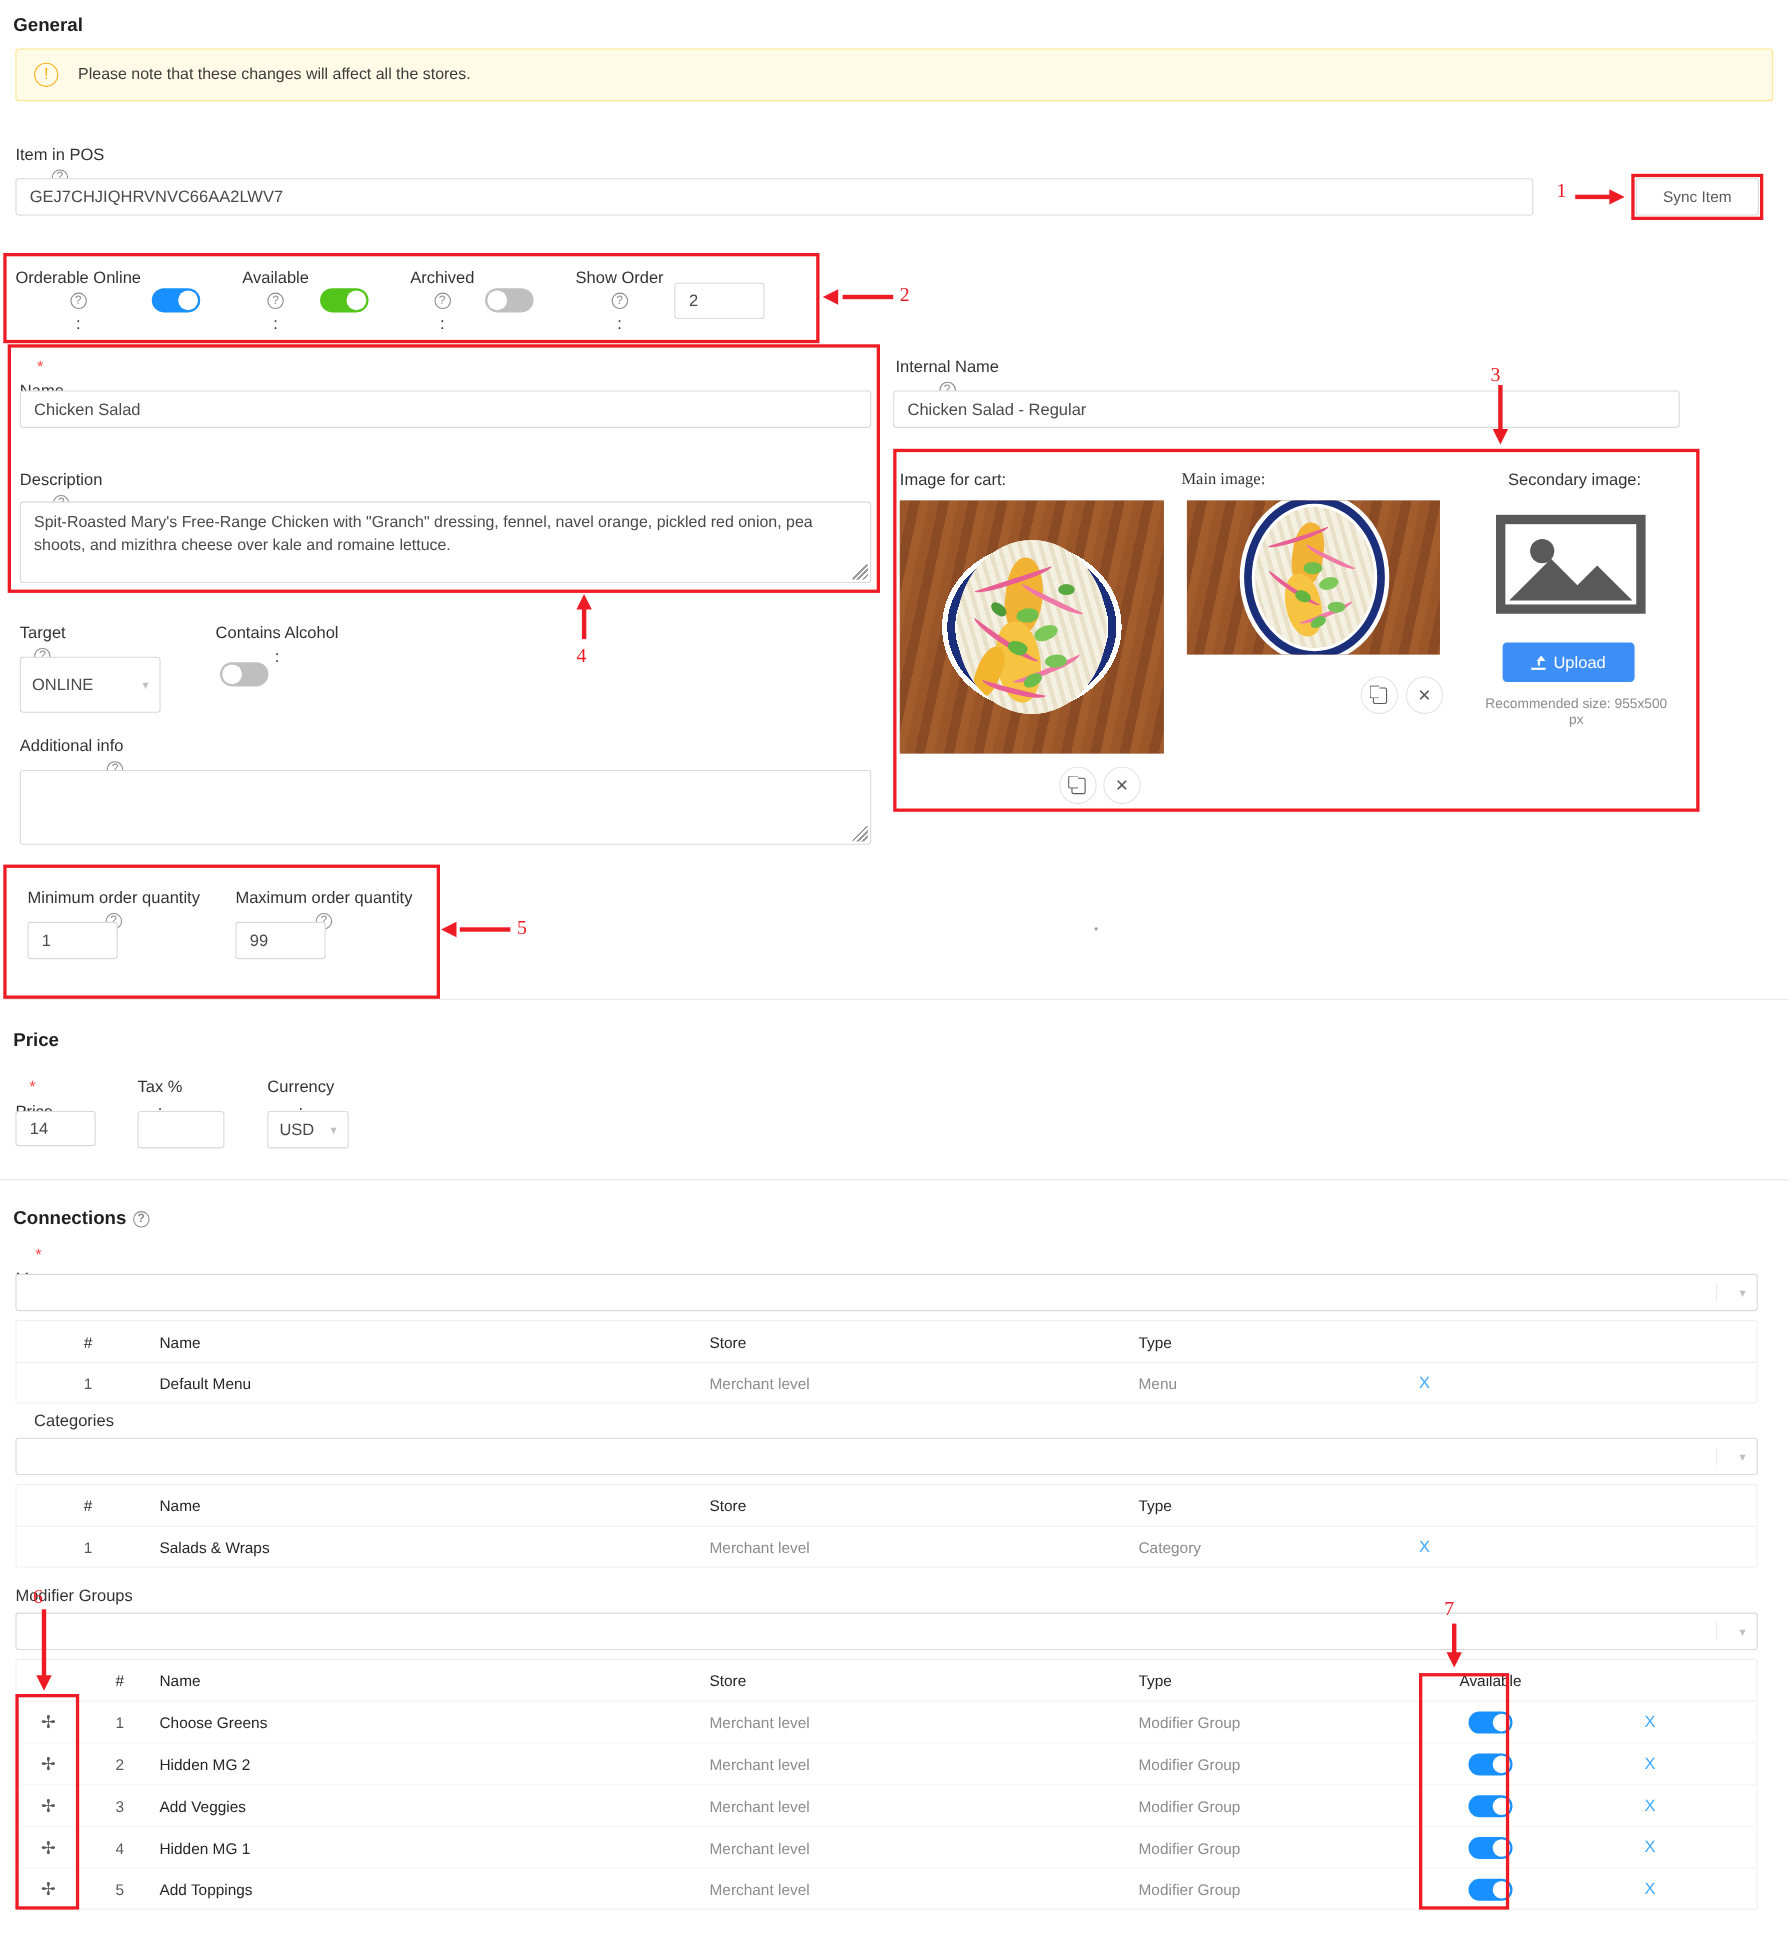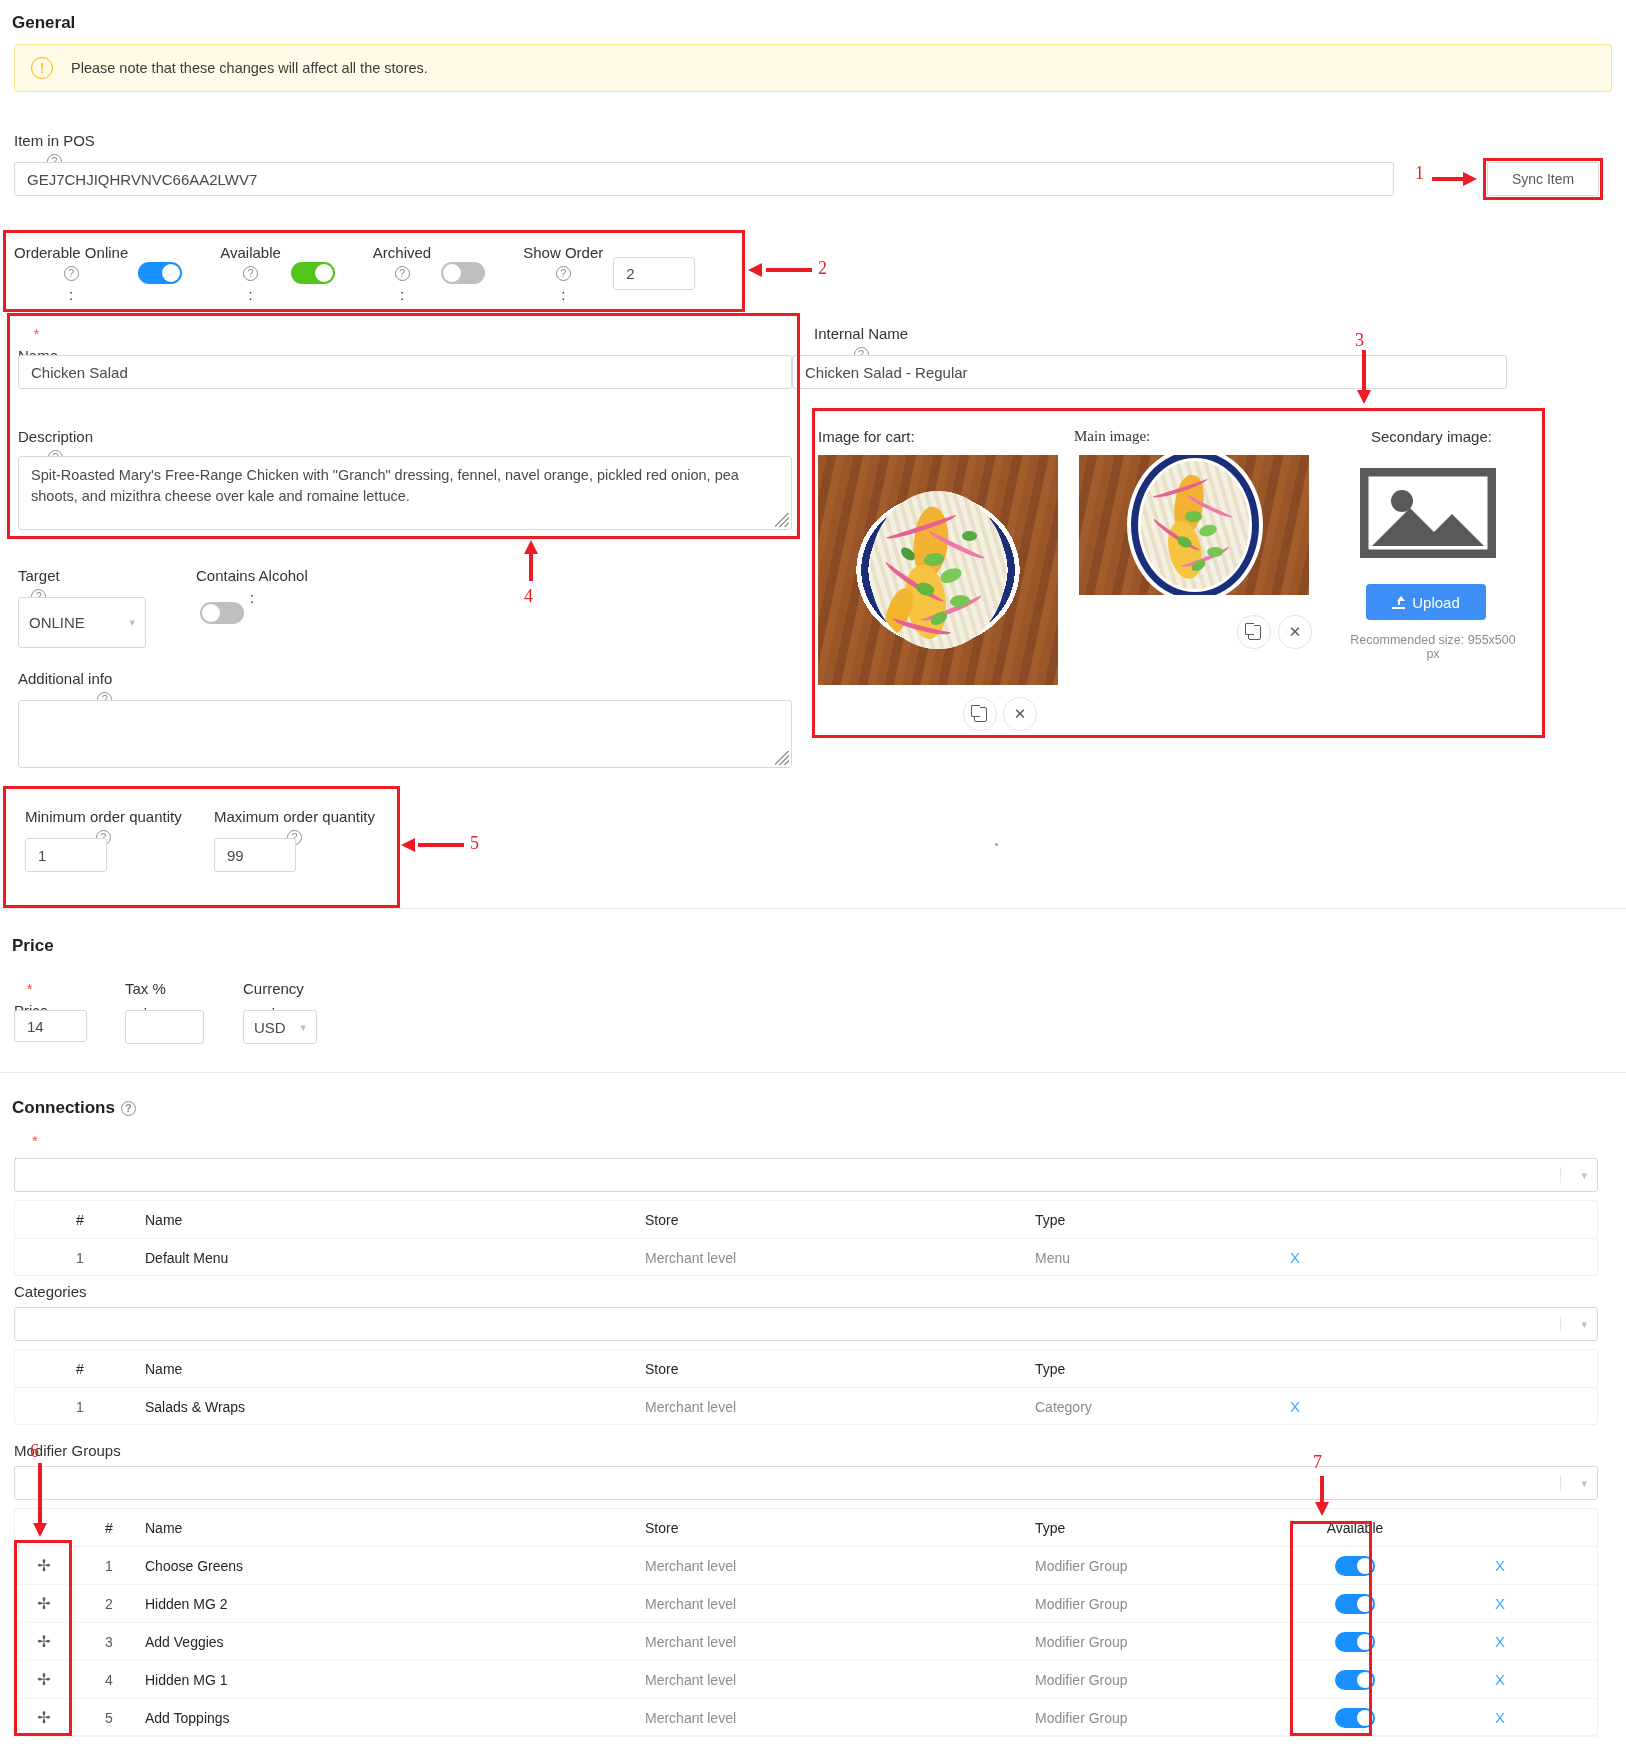--- a/index.html
+++ b/index.html
@@ -180,21 +180,21 @@
     <span class="qmark">?</span>
       <span>:</span>
   </div>
   <div class="inp" style="position:absolute;left:214px;top:838px;width:82px;height:34px;">99</div>
 
   <div class="lbl" style="position:absolute;left:814px;top:325px;">
     <span>Internal Name</span>
     <span class="qmark">?</span>
       <span>:</span>
   </div>
-  <div class="inp" style="position:absolute;left:792px;top:355px;width:715px;height:34px;">Chicken Salad - Regular</div>
+  <div class="inp" style="position:absolute;left:812px;top:355px;width:715px;height:34px;">Chicken Salad - Regular</div>
 
   <div style="position:absolute;left:818px;top:428px;" class="lbl">Image for cart:</div>
   <div style="position:absolute;left:818px;top:455px;width:240px;height:230px;overflow:hidden;background:#8a4a24;">
     <div style="position:absolute;inset:0;background:
         radial-gradient(ellipse 50% 48% at 50% 50%, #fdfdfb 0 58%, #1b2e7a 58% 64%, #ffffff 64% 68%, rgba(0,0,0,0) 68%),
         repeating-linear-gradient(102deg,#9a5528 0 9px,#8a4a24 9px 18px,#a35d2c 18px 26px);"></div>
     <div style="position:absolute;left:52px;top:36px;width:136px;height:158px;border-radius:50%;overflow:hidden;background:#efe9d8;">
       <div style="position:absolute;inset:0;background:
           repeating-linear-gradient(74deg, #f5f1e2 0 5px, #e8e0c8 5px 9px),
           repeating-linear-gradient(-65deg, rgba(255,255,255,.7) 0 4px, rgba(236,228,200,.6) 4px 8px);"></div>
@@ -325,21 +325,21 @@
     </div>
     <div style="display:flex;height:37px;align-items:center;">
       <div style="width:130px;text-align:center;font-size:14px;color:#595959;">1</div>
       <div style="width:500px;font-size:14px;color:#262626;">Default Menu</div>
       <div style="width:390px;font-size:14px;color:#8c8c8c;">Merchant level</div>
       <div style="width:200px;font-size:14px;color:#8c8c8c;">Menu</div>
       <div style="width:120px;font-size:15px;color:#40a9ff;text-align:center;">X</div>
     </div>
   </div>
 
-  <div class="lbl" style="position:absolute;left:14px;top:1283px;text-align:center;">Categories</div>
+  <div class="lbl" style="position:absolute;left:31px;top:1283px;text-align:center;">Categories</div>
   <div class="sel" style="position:absolute;left:14px;top:1307px;width:1584px;height:34px;">
     <span></span>
     <span style="display:flex;align-items:center;">
       <span style="width:1px;height:16px;background:#e8e8e8;margin-right:12px;"></span>
       <span class="chev">▾</span>
     </span>
   </div>
   <div style="position:absolute;left:14px;top:1349px;width:1584px;height:76px;border:1px solid #f0f0f0;border-radius:3px;background:#fff;">
     <div style="display:flex;height:38px;align-items:center;border-bottom:1px solid #f0f0f0;">
       <div style="width:130px;text-align:center;font-size:14px;color:#262626;">#</div>

